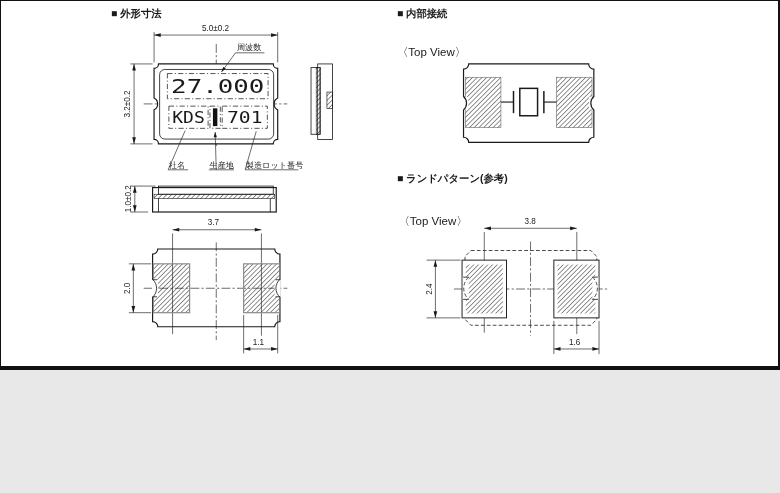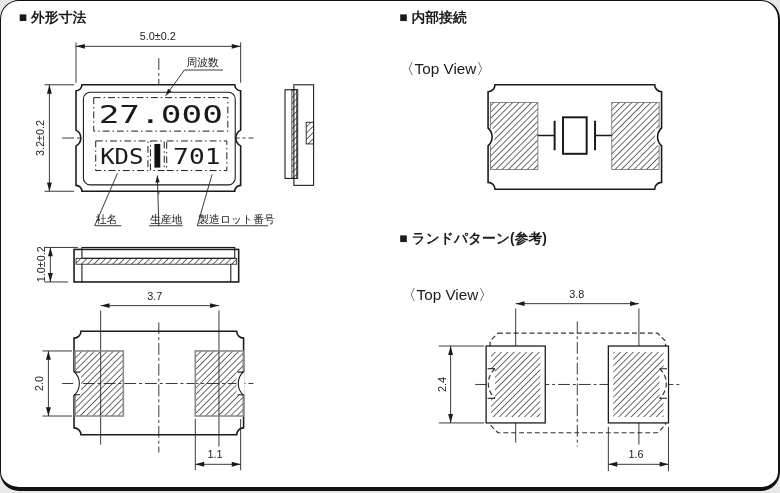--- a/index.html
+++ b/index.html
@@ -1,20 +1,20 @@
 <!DOCTYPE html>
 <html><head>
 <meta charset="utf-8">
 <style>
   html,body{margin:0;padding:0;background:#e8e8e8;}
   .sheet{
-    width:780px;height:491px;box-sizing:border-box;background:#fff;
+    width:780px;height:370px;box-sizing:border-box;background:#fff;
     border-top:1px solid #111;border-left:1px solid #111;
     border-right:2px solid #111;border-bottom:4px solid #111;
-    position:relative;overflow:hidden;border-radius:19px;
+    position:relative;overflow:hidden;
   }
   svg{display:block;width:100%;height:100%;}
   text{fill:#1a1a1a;font-family:"Liberation Sans","DejaVu Sans",sans-serif;}
   .t-sec{font-size:14px;font-weight:bold;}
   .t-view{font-size:15.5px;}
   .t-dim{font-size:11px;fill:#222;}
   .t-jp{font-size:11px;}
   .t-mark-lg{font-size:26px;font-family:"DejaVu Sans Mono",monospace;}
   .t-mark{font-size:22px;font-family:"DejaVu Sans Mono",monospace;}
   .ln{stroke:#1a1a1a;stroke-width:1.1;fill:none;}

